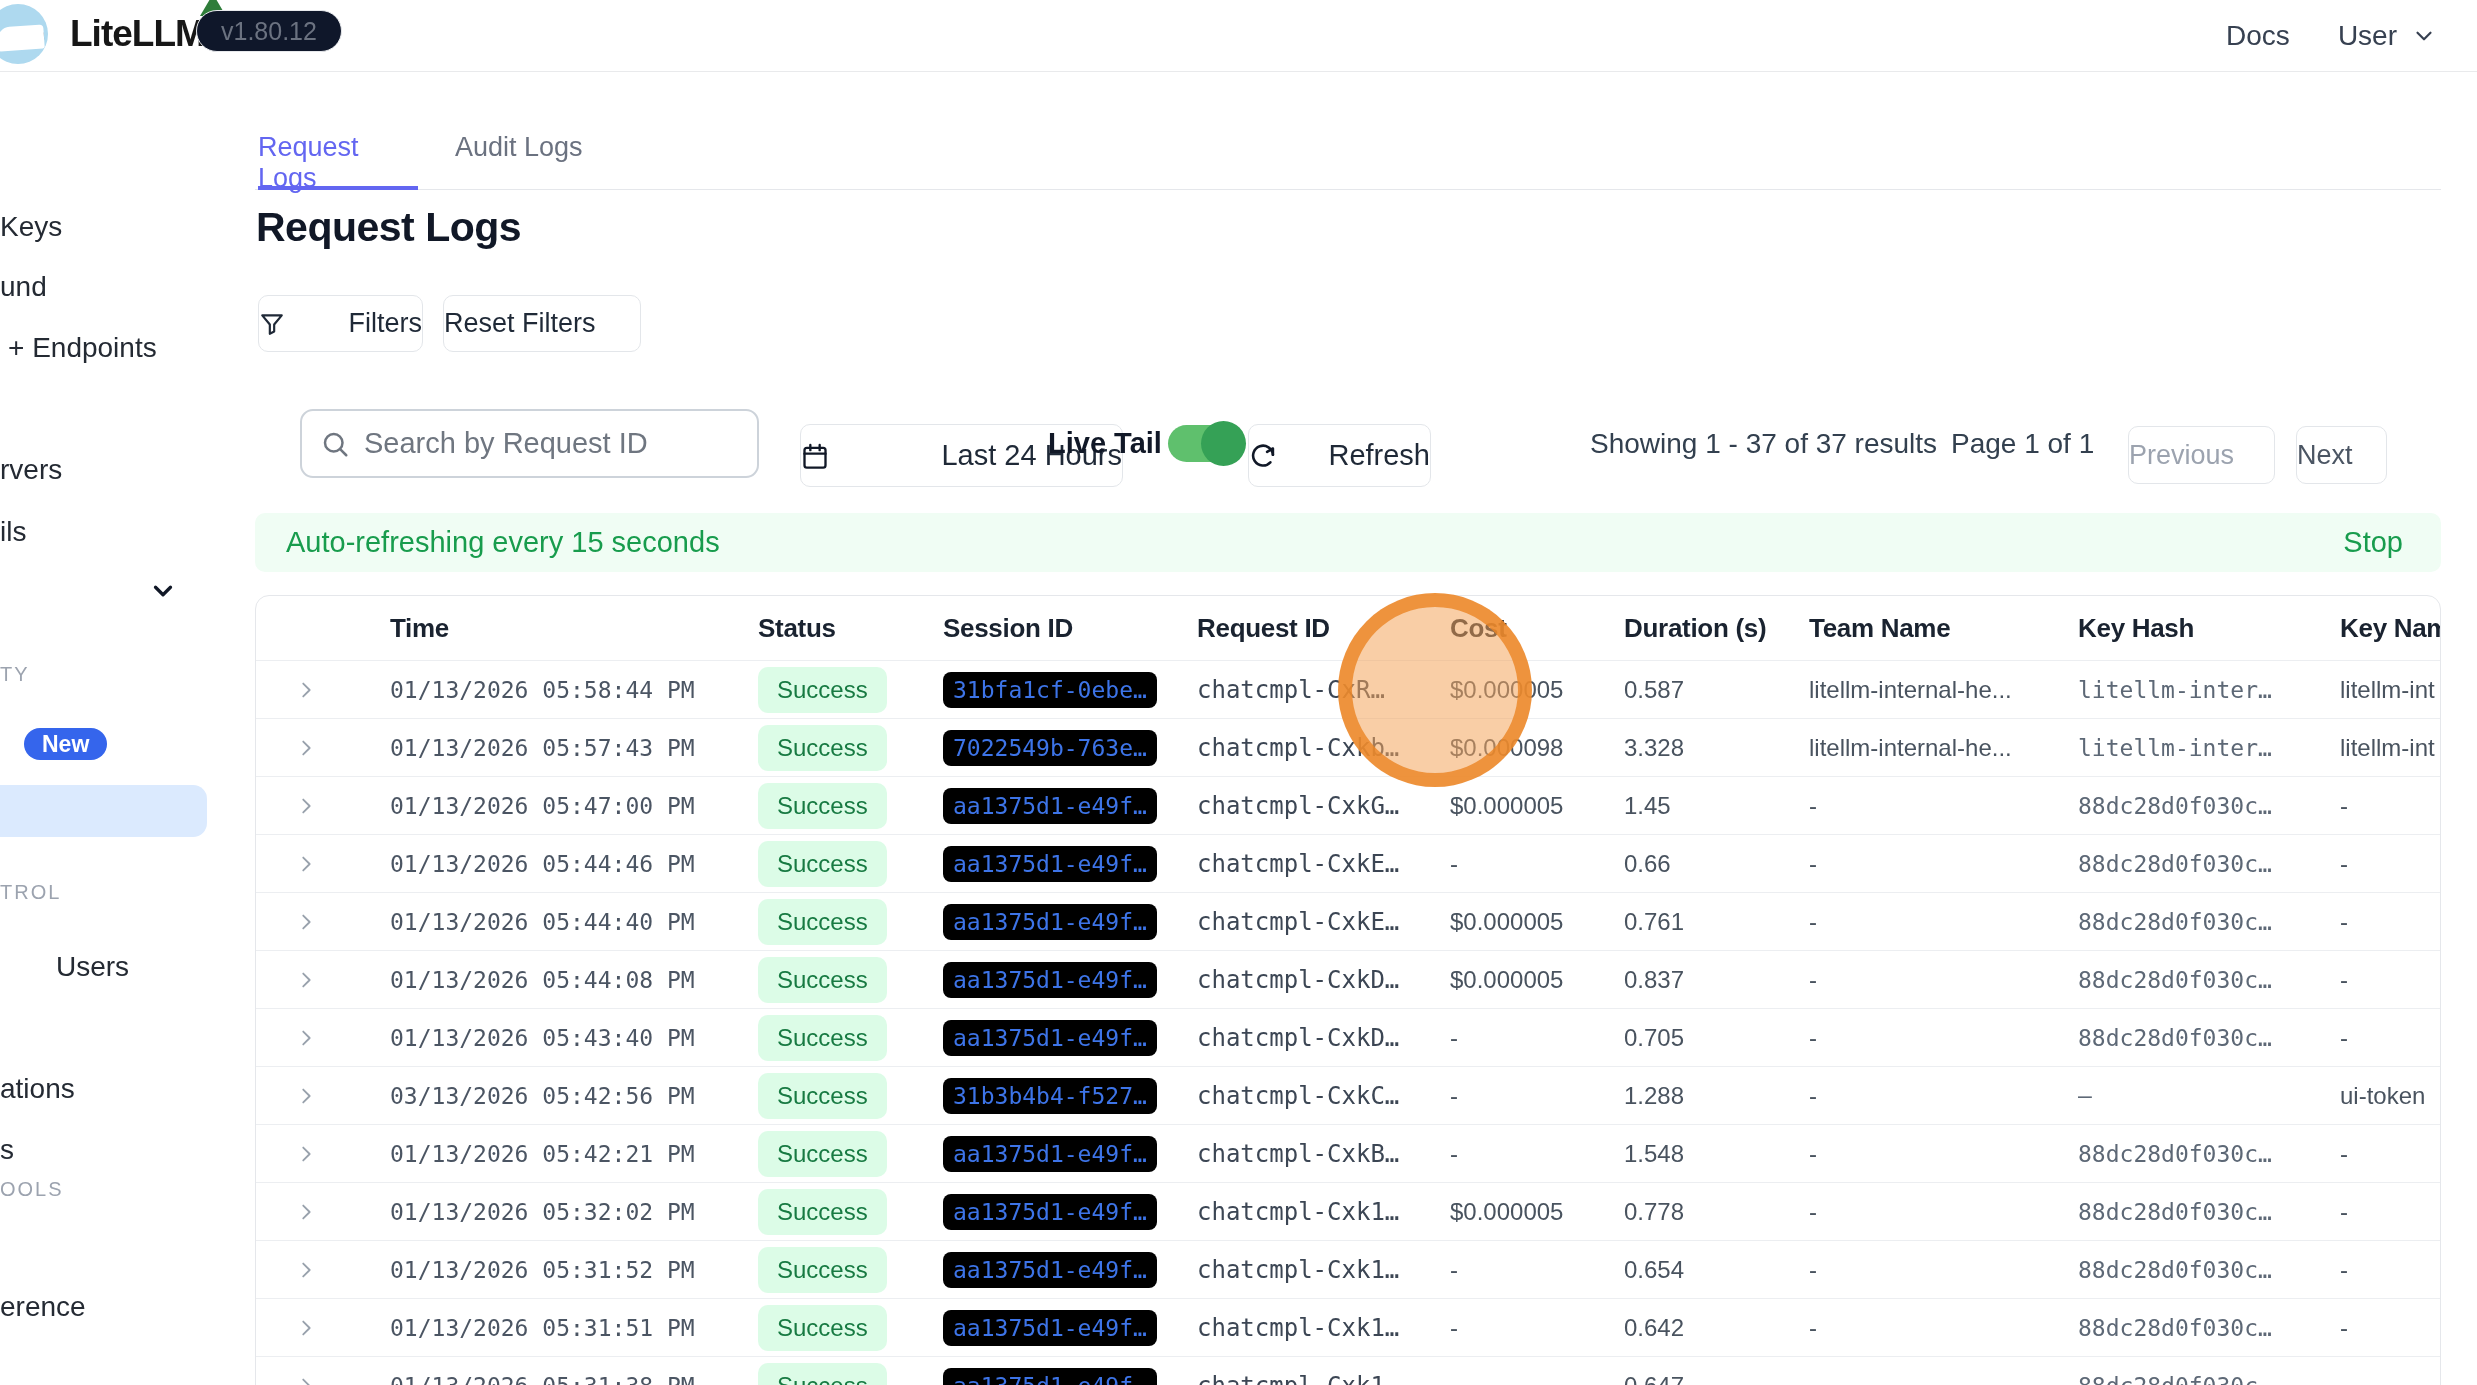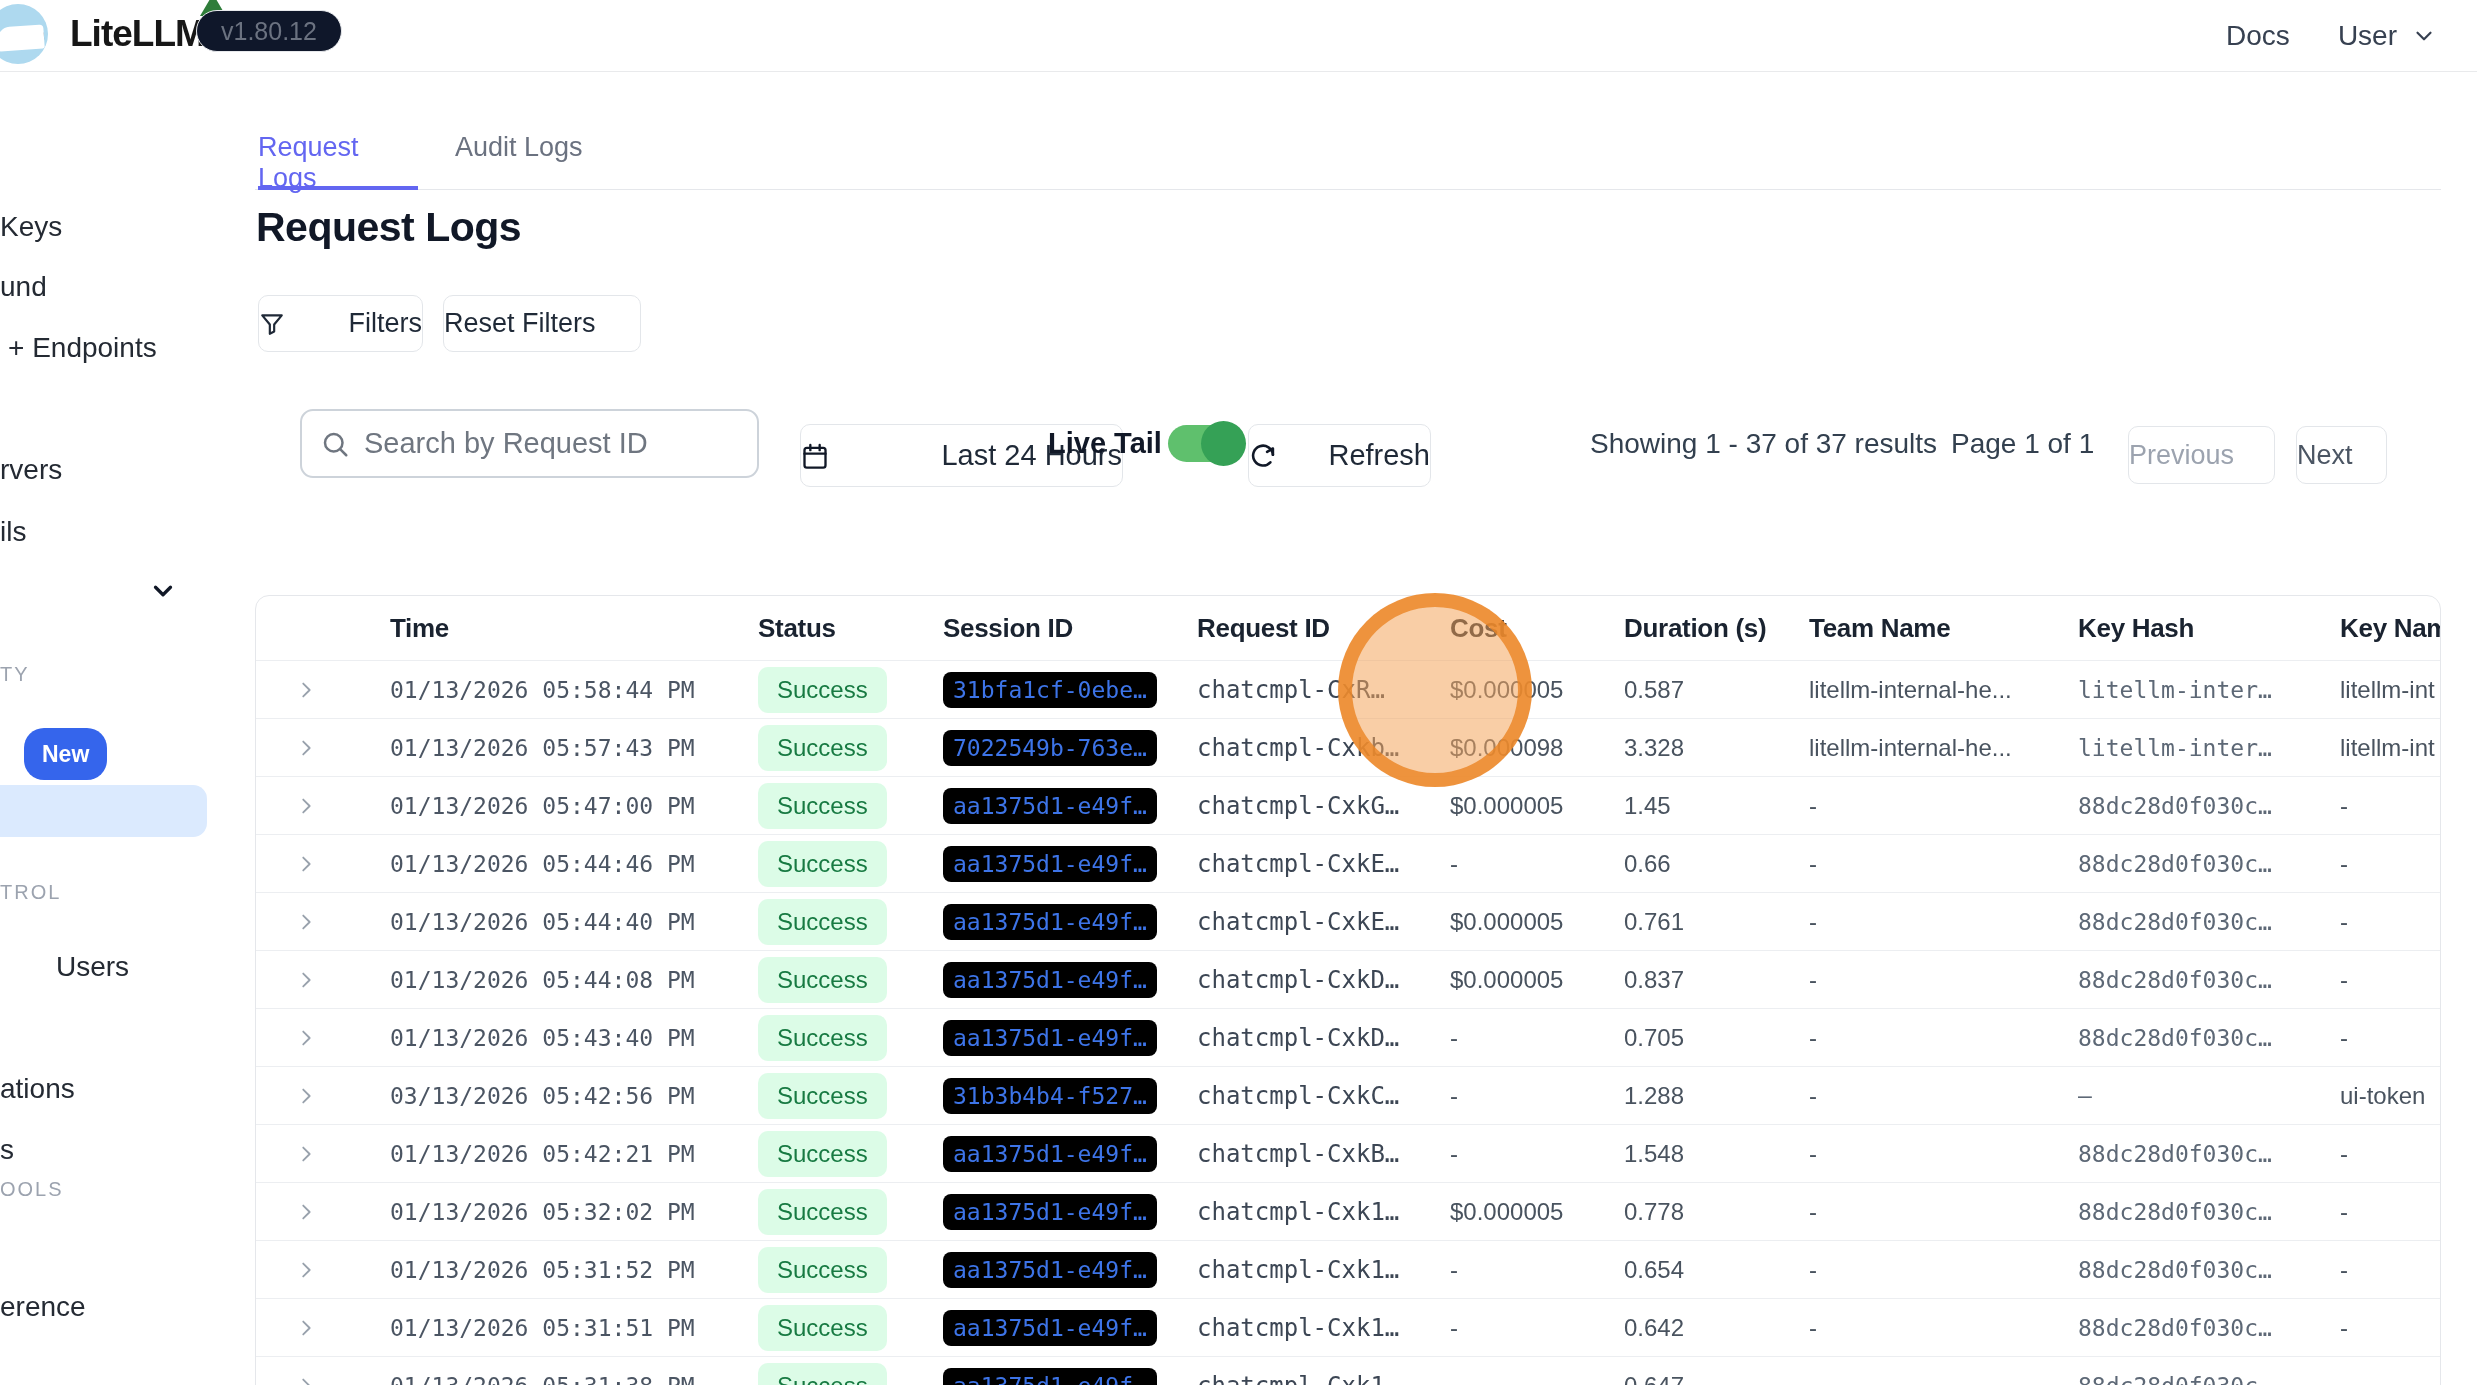--- a/index.html
+++ b/index.html
@@ -28,21 +28,21 @@
                    border:1px solid #e7e9ec; border-radius:21px; background:#0f172a;
                    color:#6b7280; font-size:25px; display:flex; align-items:center; }
   .nav-right { position:absolute; right:40px; top:0; height:72px; display:flex;
                align-items:center; gap:48px; color:#374151; font-size:28px; }
   .nav-user { display:flex; align-items:center; gap:14px; cursor:pointer; }
 
   
   .side-item { position:absolute; font-size:28px; color:#242a33; white-space:nowrap; }
   .side-section { position:absolute; font-size:20px; font-weight:400; color:#9ca3af;
                   letter-spacing:2px; white-space:nowrap; }
-  .new-badge { position:absolute; left:24px; top:728px; height:52px; padding:12px 18px;
+  .new-badge { position:absolute; left:24px; top:728px; height:32px; padding:12px 18px;
                border-radius:20px; background:#3565ec; color:#fff; font-size:23px;
                font-weight:700; display:flex; align-items:center; }
   .active-pill { position:absolute; left:-20px; top:785px; width:227px; height:52px;
                  background:#dbeafe; border-radius:14px; }
   .side-chevron { position:absolute; left:148px; top:576px; color:#111827; }
 
   
   .tabs-line { position:absolute; left:255px; top:189px; width:2186px; height:1px; background:#e5e7eb; }
   .tab { position:absolute; top:132px; height:58px; display:flex; align-items:flex-start;
          font-size:27px; font-weight:500; cursor:pointer; }
@@ -217,20 +217,24 @@
         </svg>
     </span>
     <span>Refresh</span>
   </div>
 
   <div class="results-summary">Showing 1 - 37 of 37 results</div>
   <div class="page-info">Page 1 of 1</div>
   <div class="btn btn-prev">Previous</div>
   <div class="btn btn-next">Next</div>
 
+  <div class="banner">
+    <span class="banner-msg">Auto-refreshing every 15 seconds</span>
+    <span class="banner-stop">Stop</span>
+  </div>
 
   <div class="card">
     <div class="tr thead">
       <div class="th th-expand"></div>
       <div class="th">Time</div>
       <div class="th">Status</div>
       <div class="th">Session ID</div>
       <div class="th">Request ID</div>
       <div class="th">Cost</div>
       <div class="th">Duration (s)</div>

